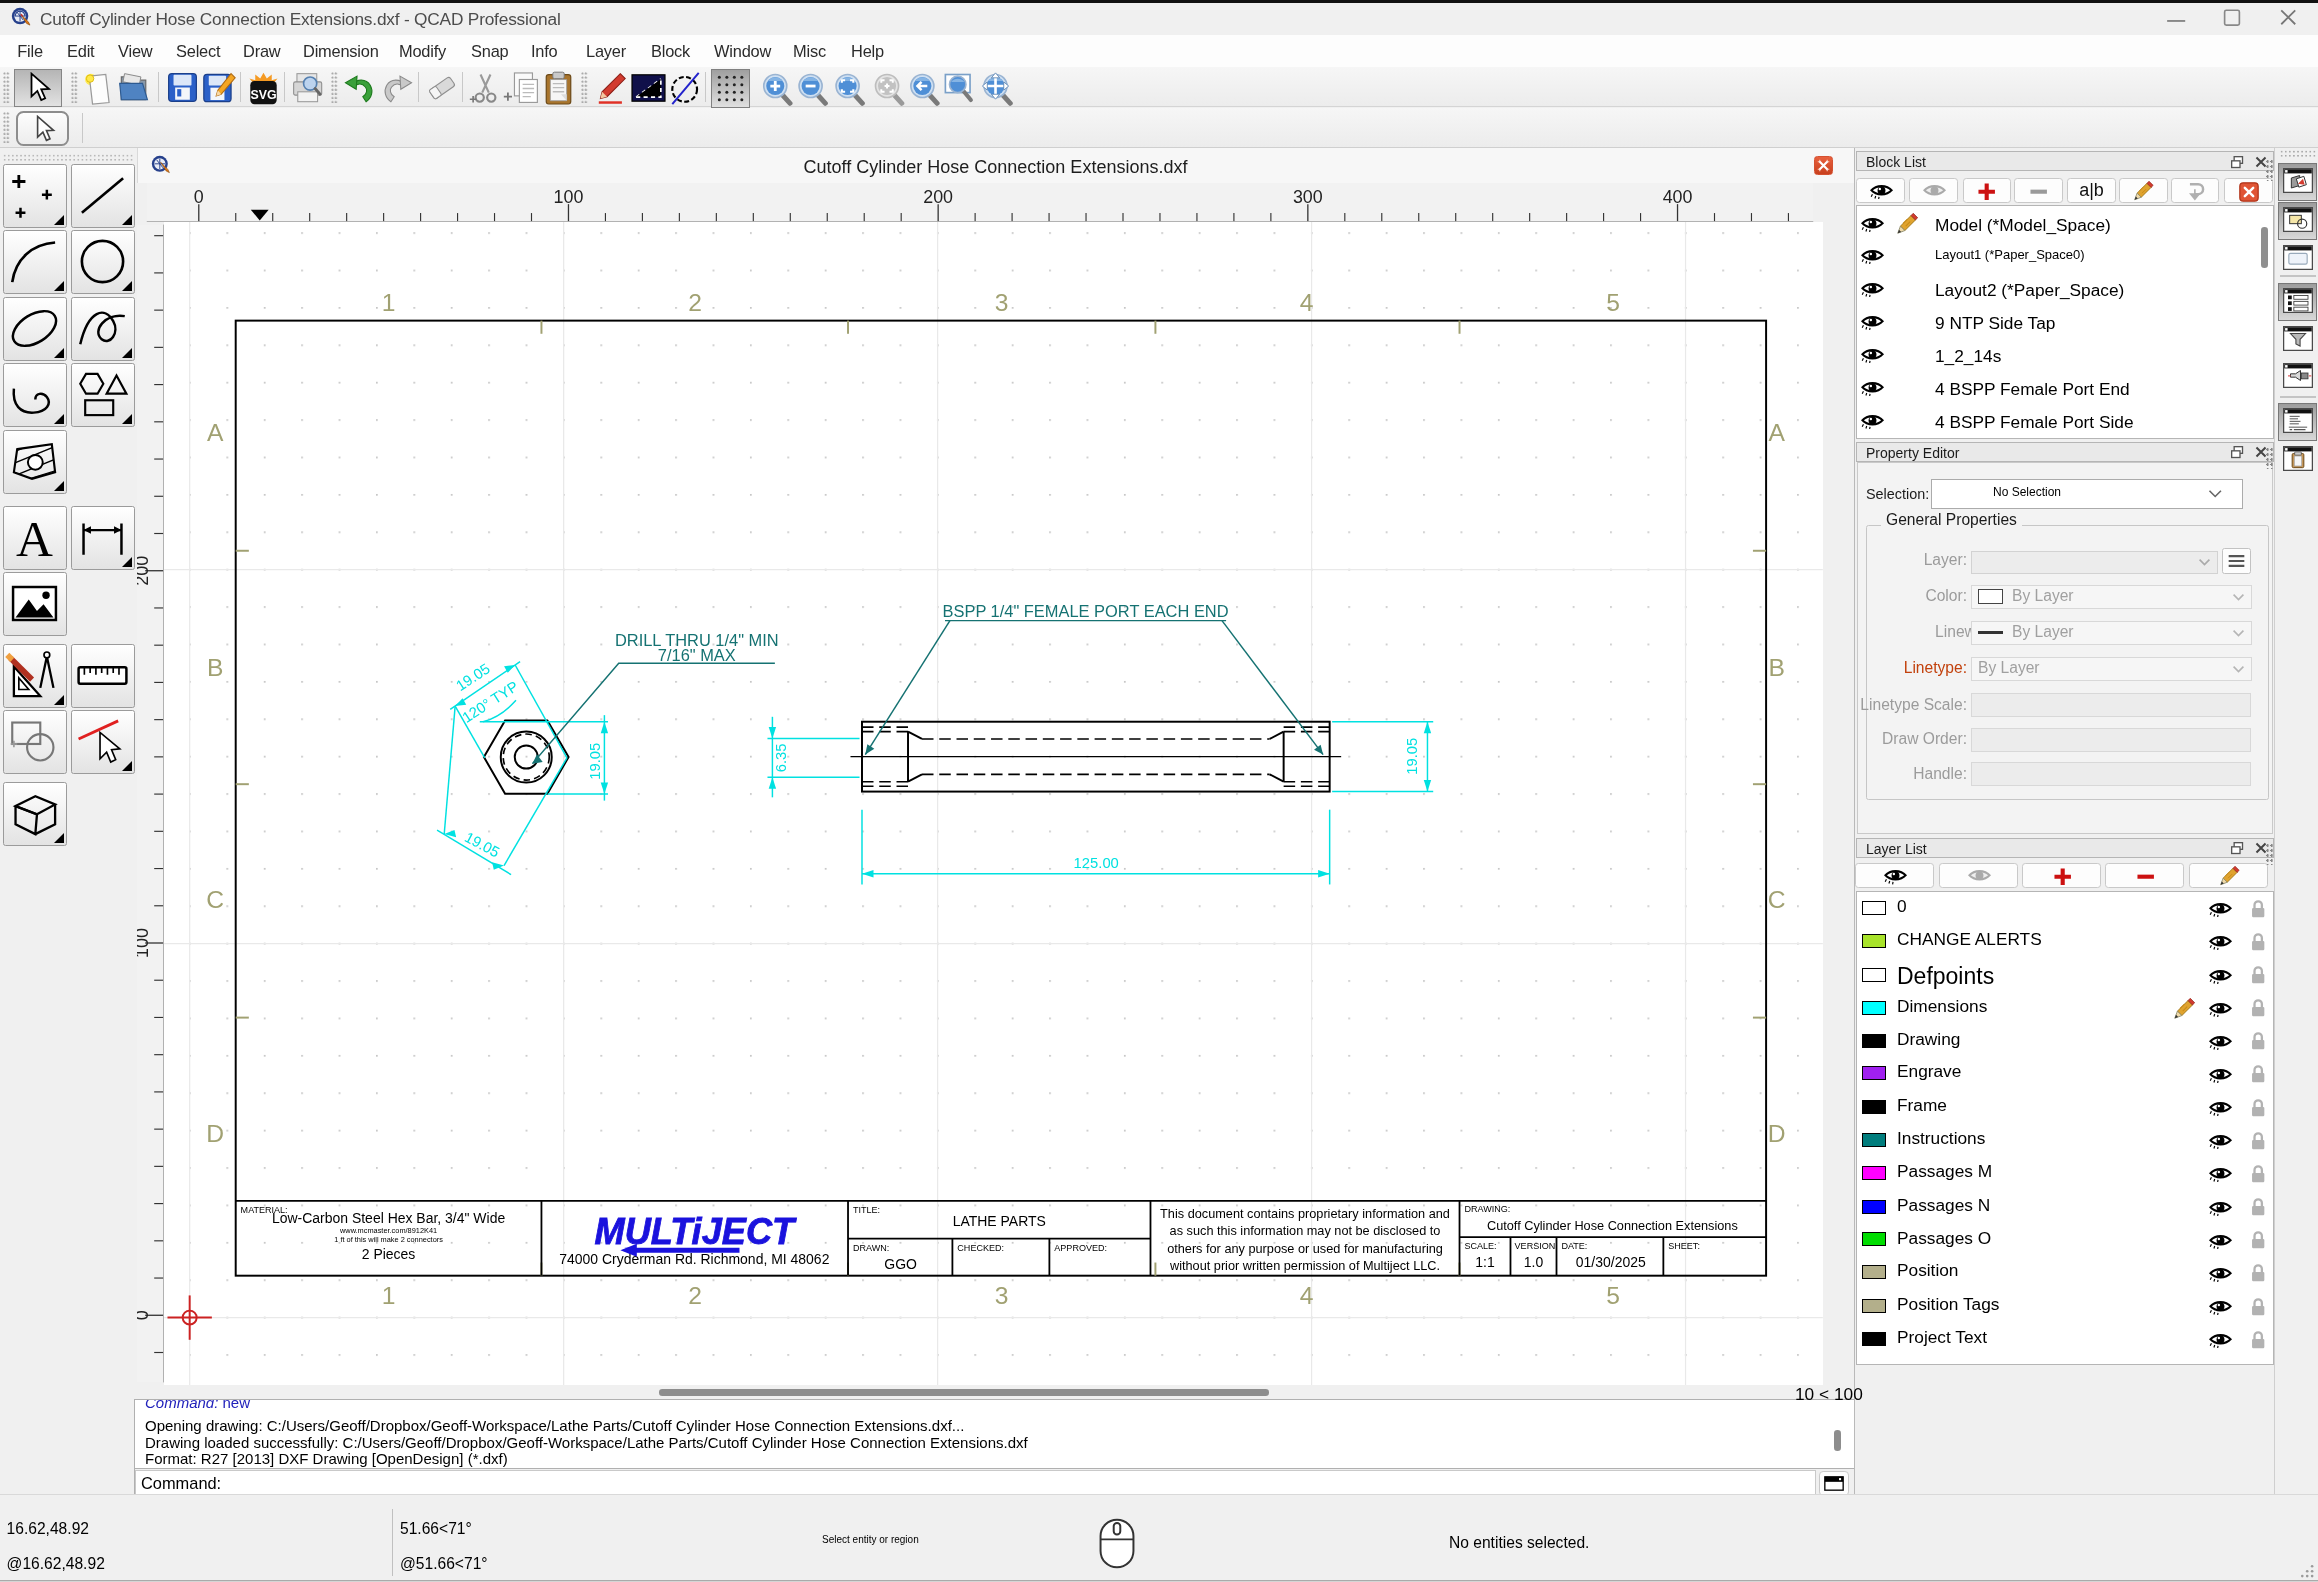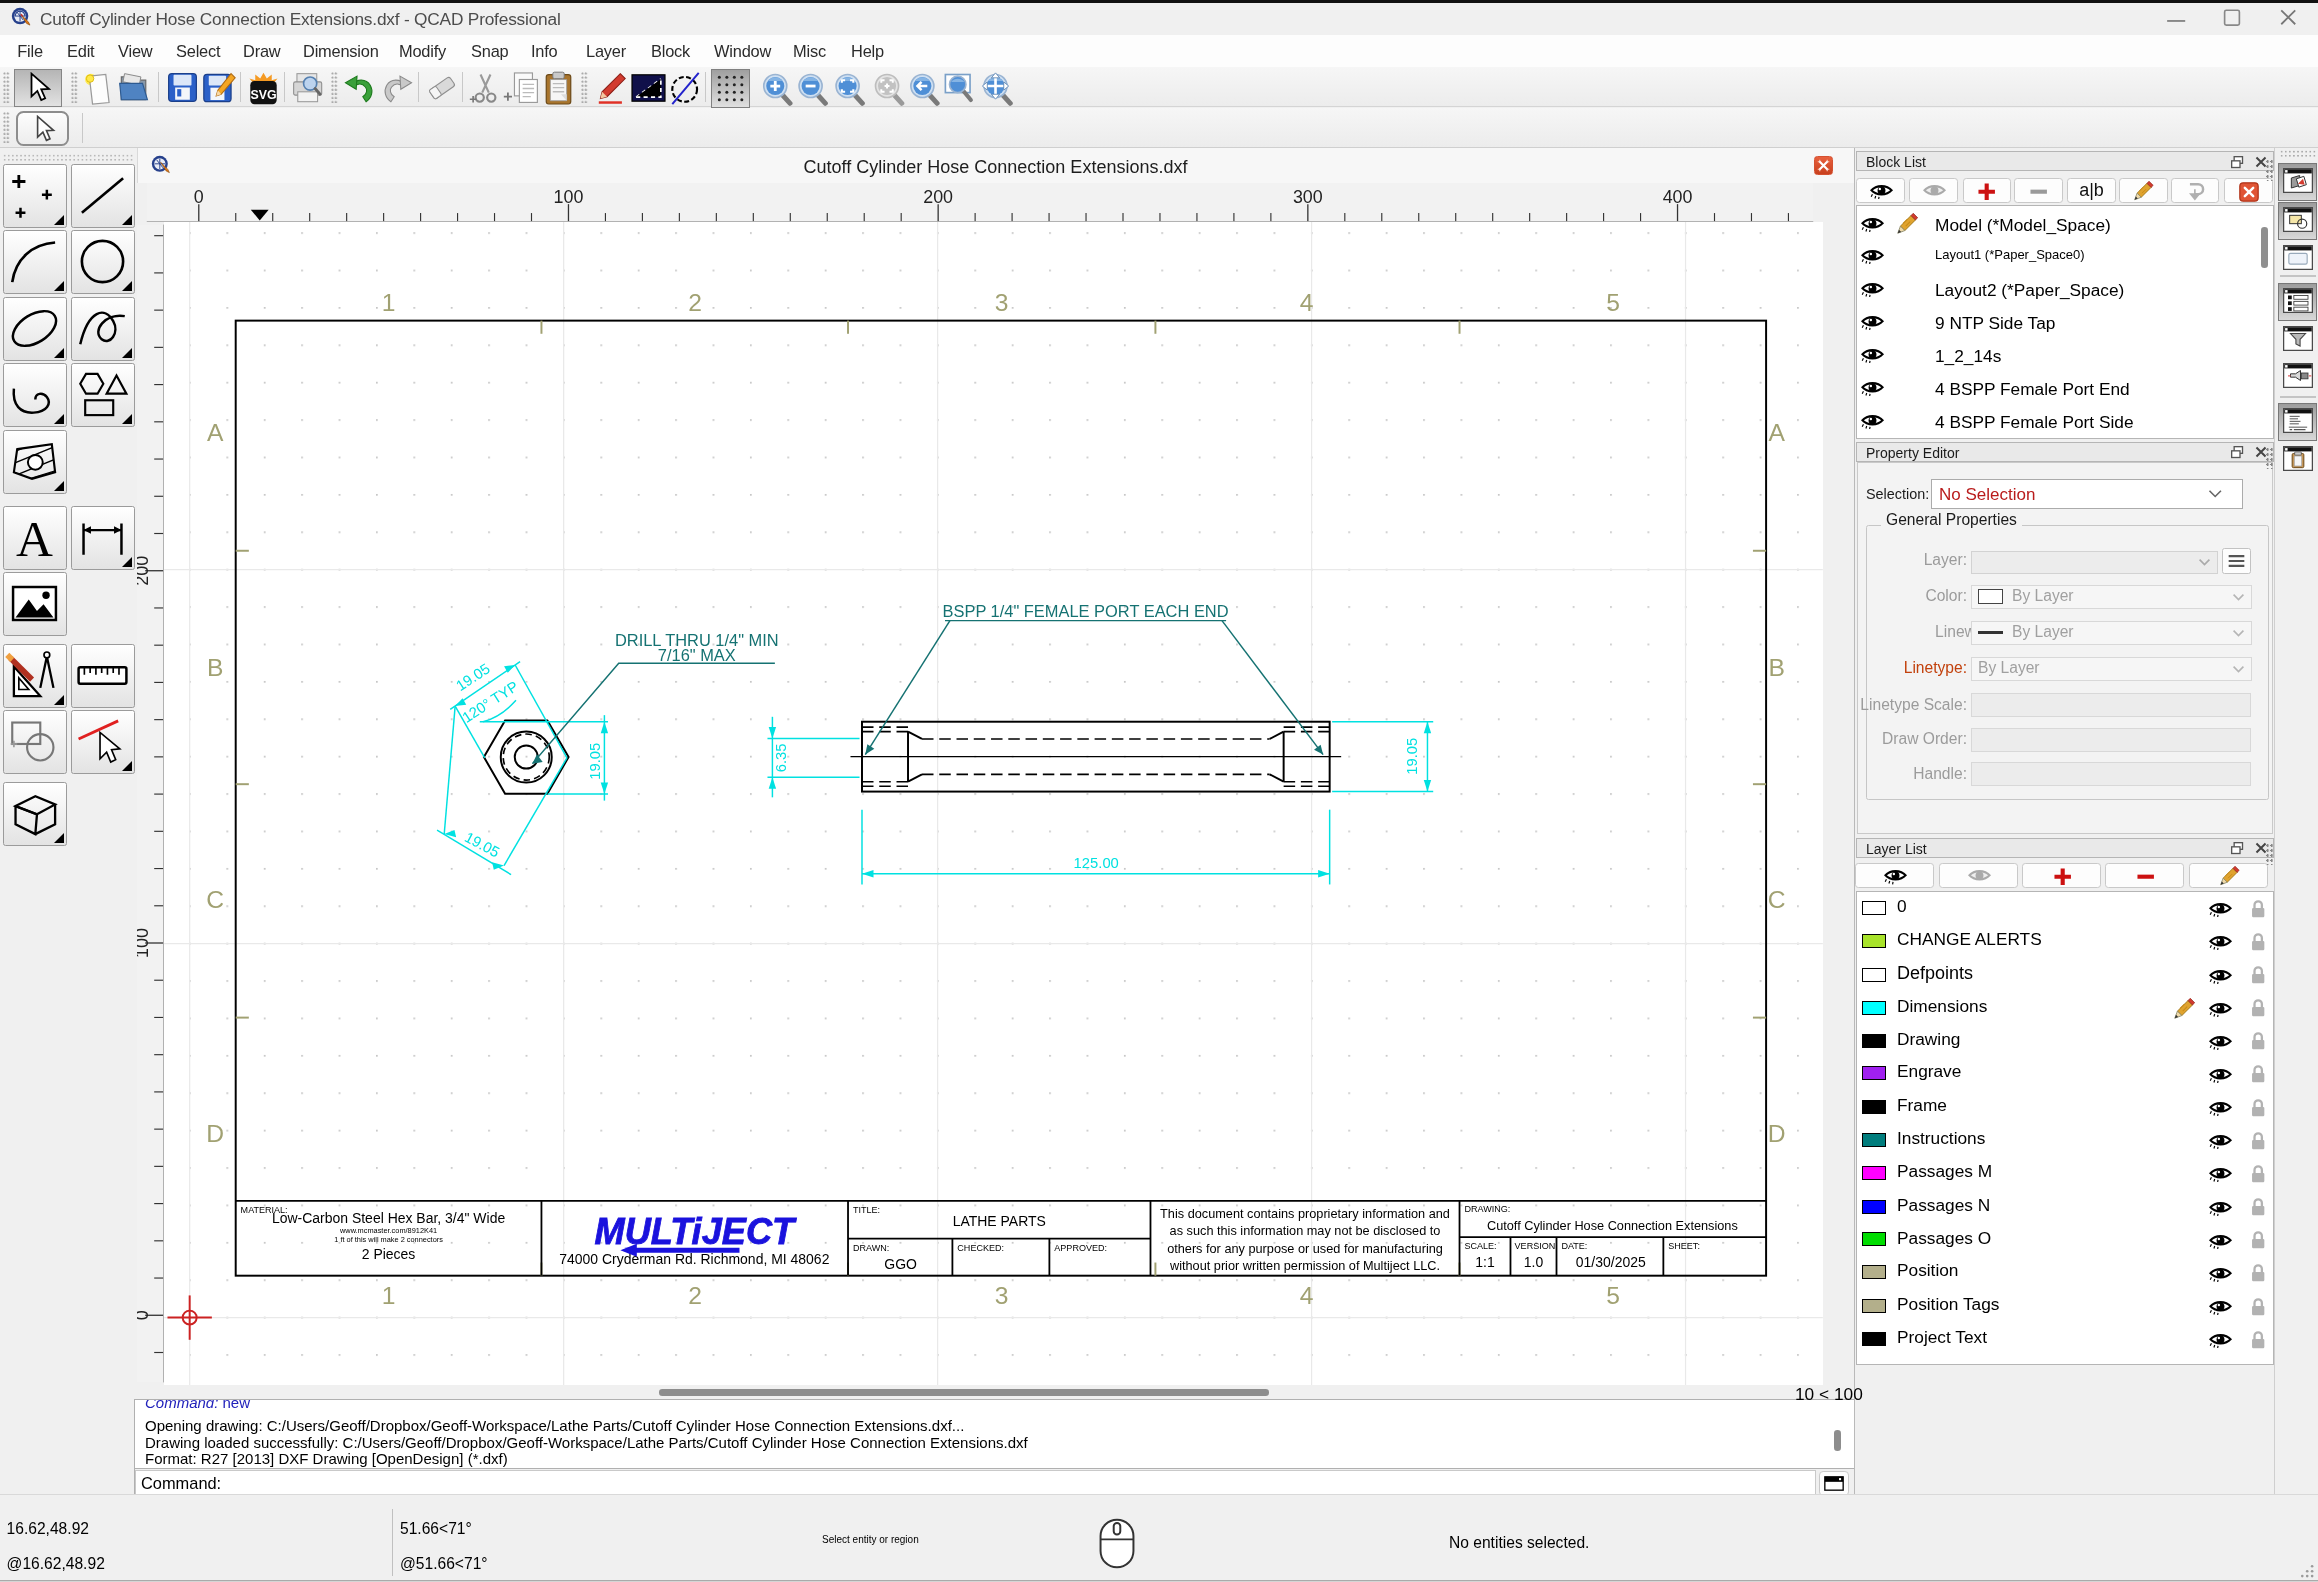--- a/index.html
+++ b/index.html
@@ -819,21 +819,21 @@
 <div class="paneltitle" style="left:1856px;top:442px;width:418px;">Property Editor</div>
 <svg class="abs" style="left:2230px;top:445px" width="15" height="15" viewBox="0 0 18 18">
     <use href="#floatI"></use>
   </svg>
 <svg class="abs" style="left:2254px;top:445px" width="14" height="14" viewBox="0 0 17 17">
     <use href="#closeI"></use>
   </svg>
 <div class="abs" style="left:1857px;top:462px;width:416px;height:372px;background:#f3f3f3;border:0.8px solid #c9c9c9;"></div>
 <div class="abs" style="left:1866px;top:486px;font-size:14.4px;color:#1a1a1a;">Selection:</div>
 <div class="abs" style="left:1931px;top:479px;width:312px;height:30px;background:#fff;border:0.8px solid #ababab;"></div>
-<div class="abs" style="left:1939px;top:485px;font-size:17px;color:#b91c1c;">No Selection</div>
+<div class="abs" style="left:1993px;top:485px;font-size:12px;color:#000000;">No Selection</div>
 <svg class="abs" style="left:2207px;top:489px" width="16.4" height="10" viewBox="0 0 20 12">
     <path d="M3,2 L10,9 L17,2" fill="none" stroke="#666" stroke-width="2"></path>
   </svg>
 <div class="abs" style="left:1866px;top:525px;width:403px;height:275px;border:0.8px solid #c6c6c6;border-radius:2.5px;"></div>
 <div class="abs" style="left:1881px;top:511px;font-size:15.6px;color:#1a1a1a;background:#f3f3f3;padding:0 5px;">General Properties</div>
 <div class="abs" style="left:1893px;top:551px;width:74px;text-align:right;font-size:15.6px;color:#9b9b9b;">Layer:</div>
 <div class="abs" style="left:1971px;top:551px;width:247px;height:23px;background:#ececec;border:0.8px solid #d2d2d2;"></div>
 <svg class="abs" style="left:2197px;top:558px" width="15" height="9" viewBox="0 0 18 11">
     <path d="M3,2 L9,8 L15,2" fill="none" stroke="#aaa" stroke-width="2"></path>
   </svg>
@@ -901,21 +901,21 @@
   </svg>
 <div class="abs" style="left:1862px;top:934px;width:24px;height:14px;background:#a8e32a;border:1.6px solid #000;"></div>
 <div class="abs" style="left:1897px;top:929px;font-size:17.3px;color:#000;">CHANGE ALERTS</div>
 <svg class="abs" style="left:2208px;top:933px" width="25" height="17.3" viewBox="0 0 30 21">
     <use href="#eyeI"></use>
   </svg>
 <svg class="abs" style="left:2250px;top:931px" width="16.4" height="21.4" viewBox="0 0 20 26">
     <use href="#padI"></use>
   </svg>
 <div class="abs" style="left:1862px;top:968px;width:24px;height:14px;background:#ffffff;border:1.6px solid #000;"></div>
-<div class="abs" style="left:1897px;top:963px;font-size:18px;color:#000;">Defpoints</div>
+<div class="abs" style="left:1897px;top:963px;font-size:23px;color:#000;">Defpoints</div>
 <svg class="abs" style="left:2208px;top:967px" width="25" height="17.3" viewBox="0 0 30 21">
     <use href="#eyeI"></use>
   </svg>
 <svg class="abs" style="left:2250px;top:964px" width="16.4" height="21.4" viewBox="0 0 20 26">
     <use href="#padI"></use>
   </svg>
 <div class="abs" style="left:1862px;top:1001px;width:24px;height:14px;background:#00ffff;border:1.6px solid #000;"></div>
 <div class="abs" style="left:1897px;top:996px;font-size:17.3px;color:#000;">Dimensions</div>
 <svg class="abs" style="left:2173px;top:997px" width="23" height="23" viewBox="0 0 26 26">
     <use href="#penI"></use>

